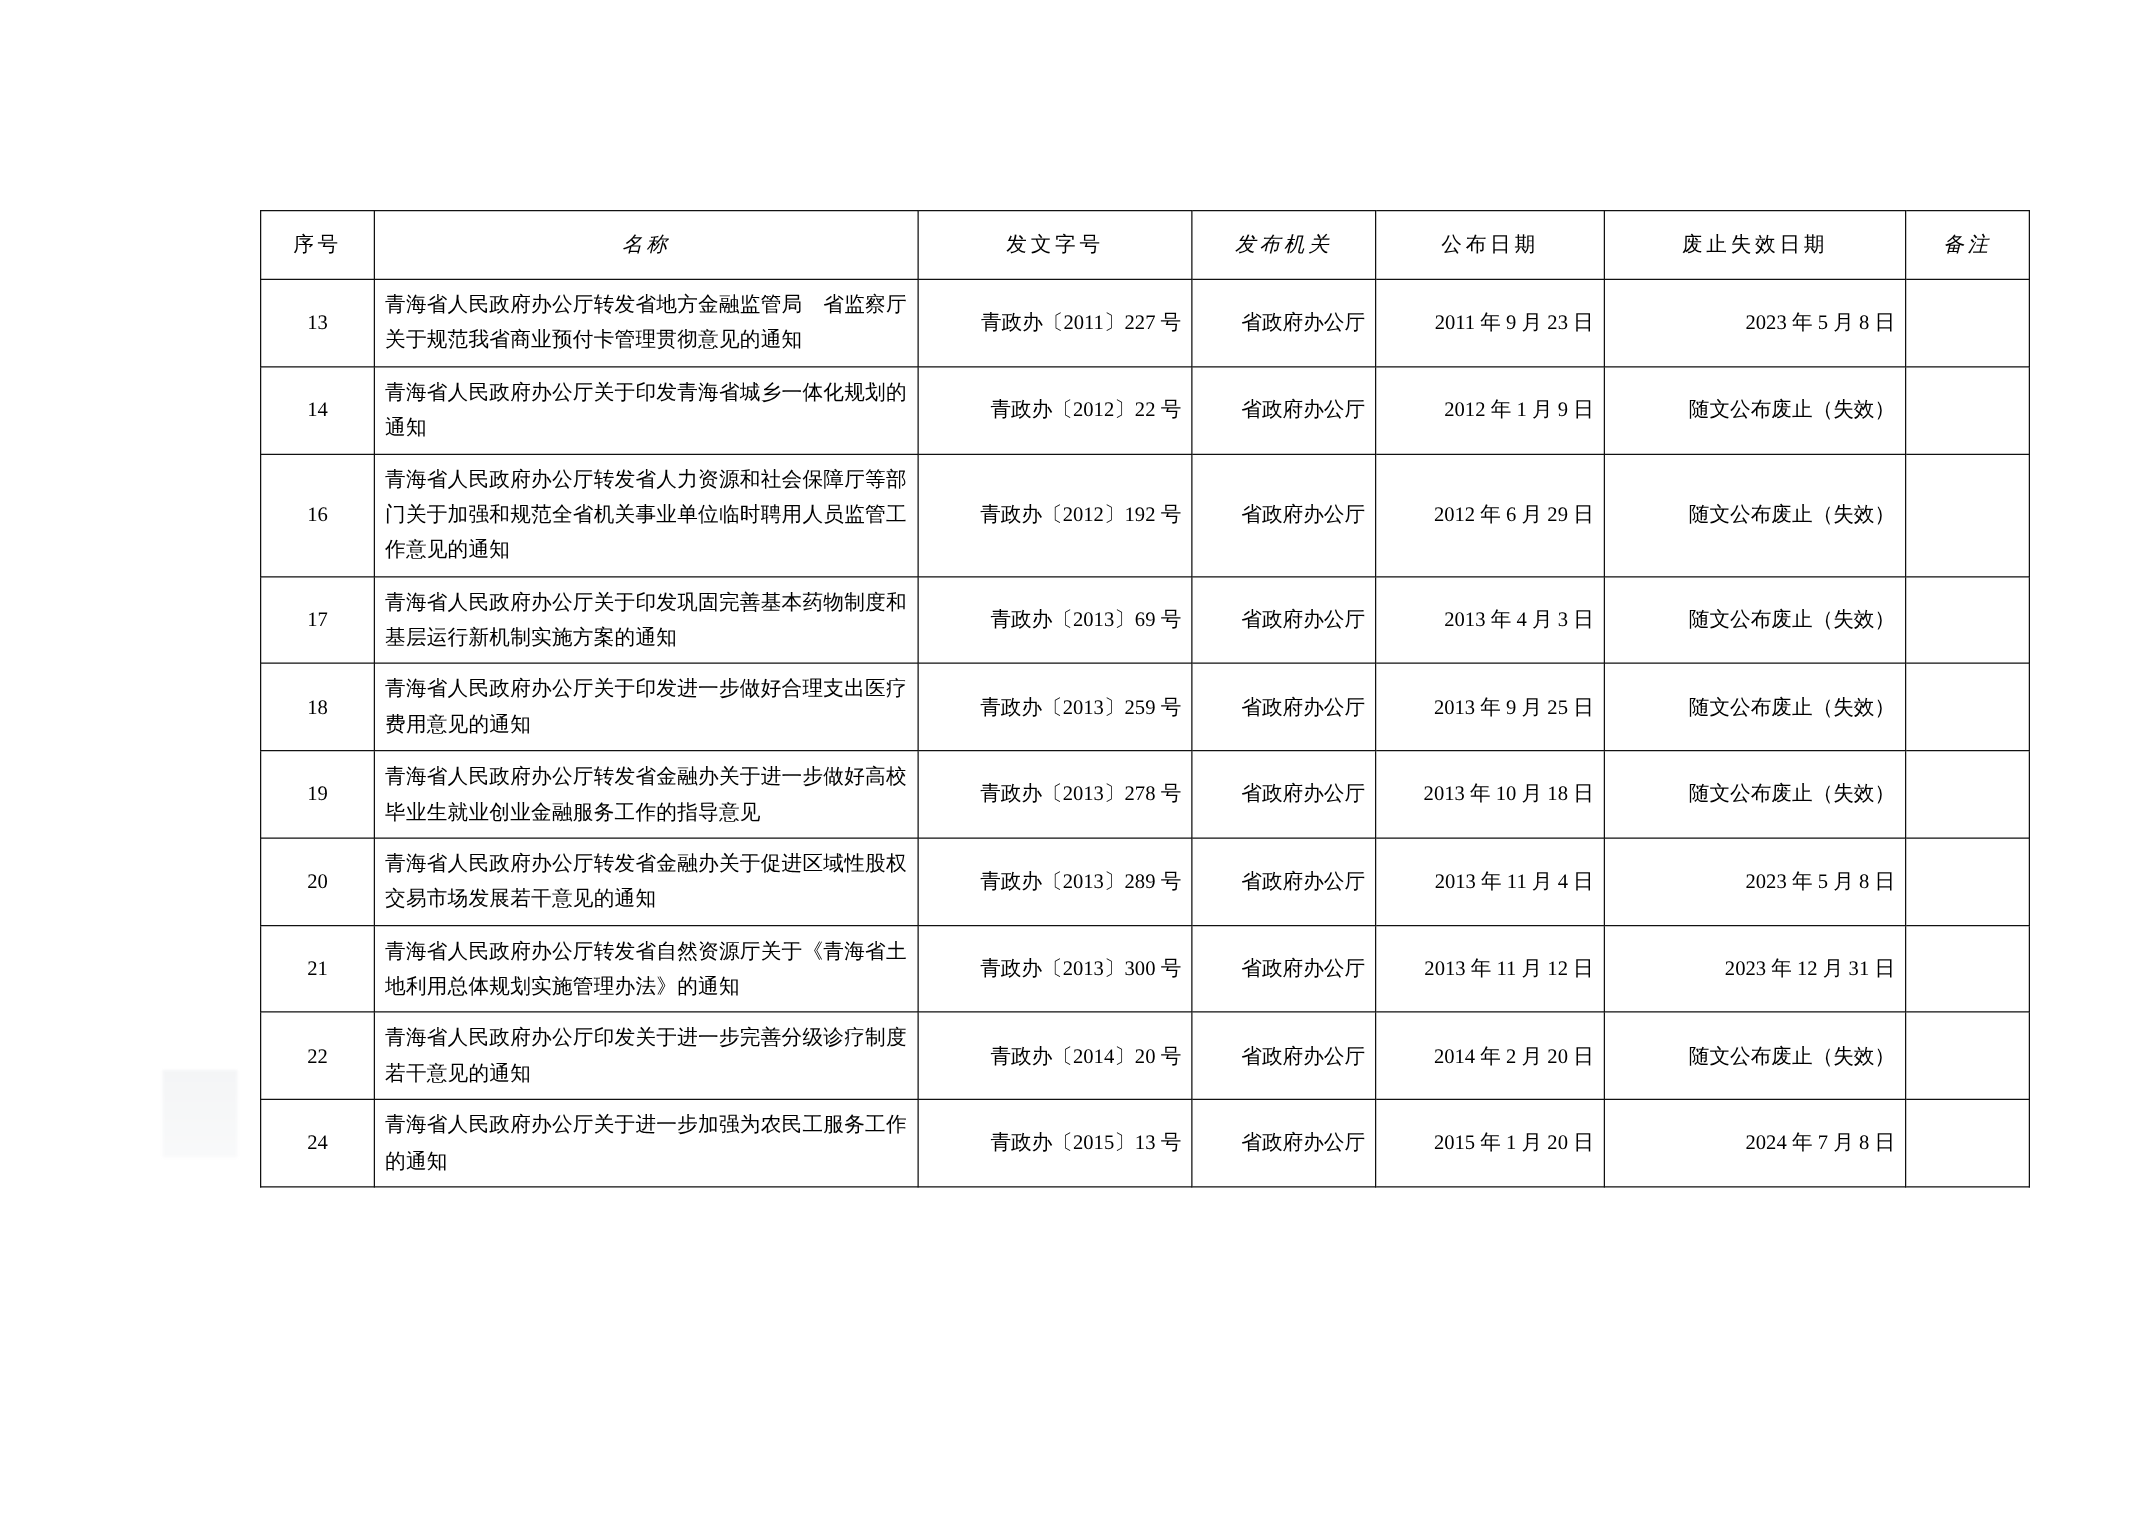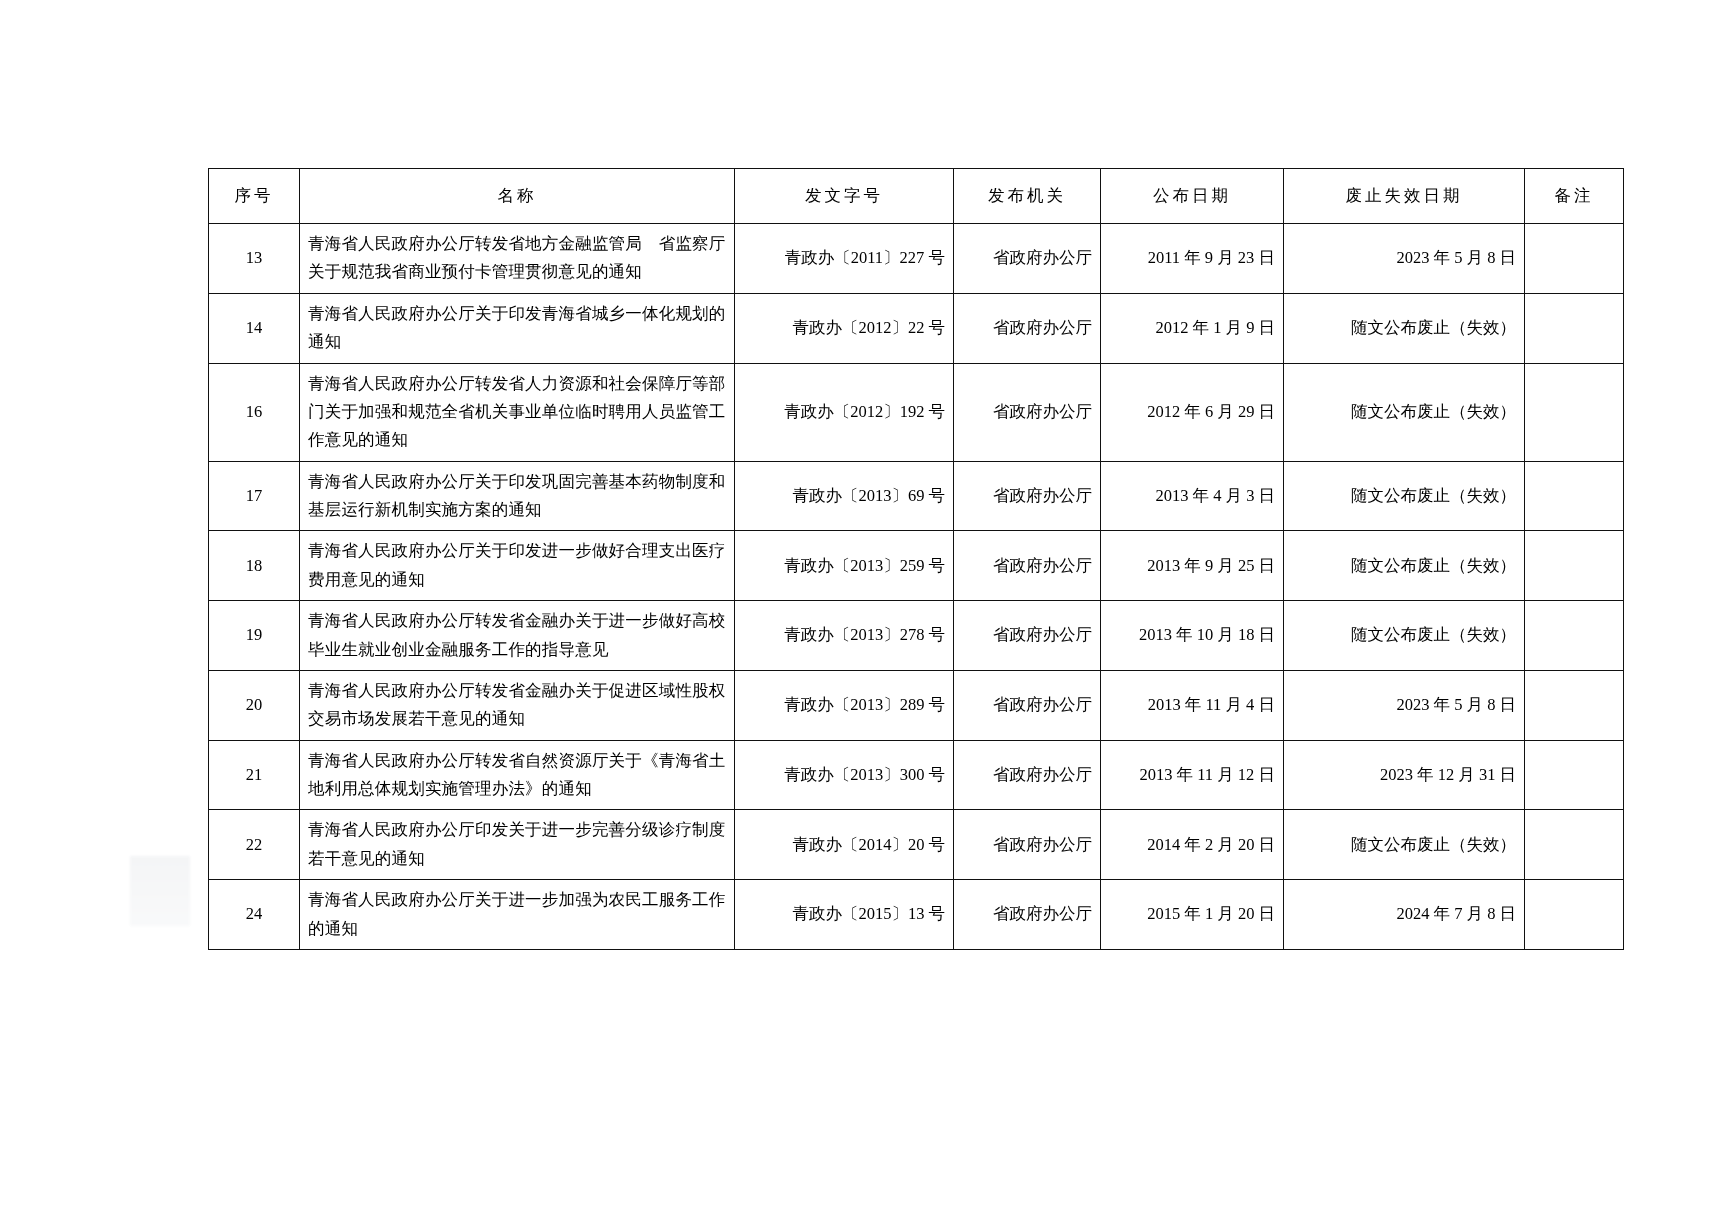--- a/index.html
+++ b/index.html
@@ -38,26 +38,26 @@
     line-height: 1.72;
     vertical-align: middle;
     font-weight: normal;
   }
   .doc-table th {
     text-align: center;
     height: 42px;
     letter-spacing: 3px;
   }
   .col-idx   { width: 74px;  text-align: center; }
-  .col-name  { width: 418px; text-align: left; }
+  .col-name  { width: 418px; text-align: left; font-style: italic; }
   .col-num   { width: 202px; text-align: center; }
-  .col-org   { width: 130px; text-align: center; }
+  .col-org   { width: 130px; text-align: center; font-style: italic; }
   .col-pub   { width: 166px; text-align: center; border-radius: 23px; }
   .col-abol  { width: 224px; text-align: center; }
-  .col-note  { width: 82px;  text-align: center; }
+  .col-note  { width: 82px;  text-align: center; font-style: italic; }
 
   .cell-idx  { text-align: center; }
   .cell-name { text-align: left; letter-spacing: 0.2px; }
   .cell-c    { text-align: right; }
 
   .watermark {
     position: absolute;
     left: 130px;
     top: 840px;
     width: 60px;

